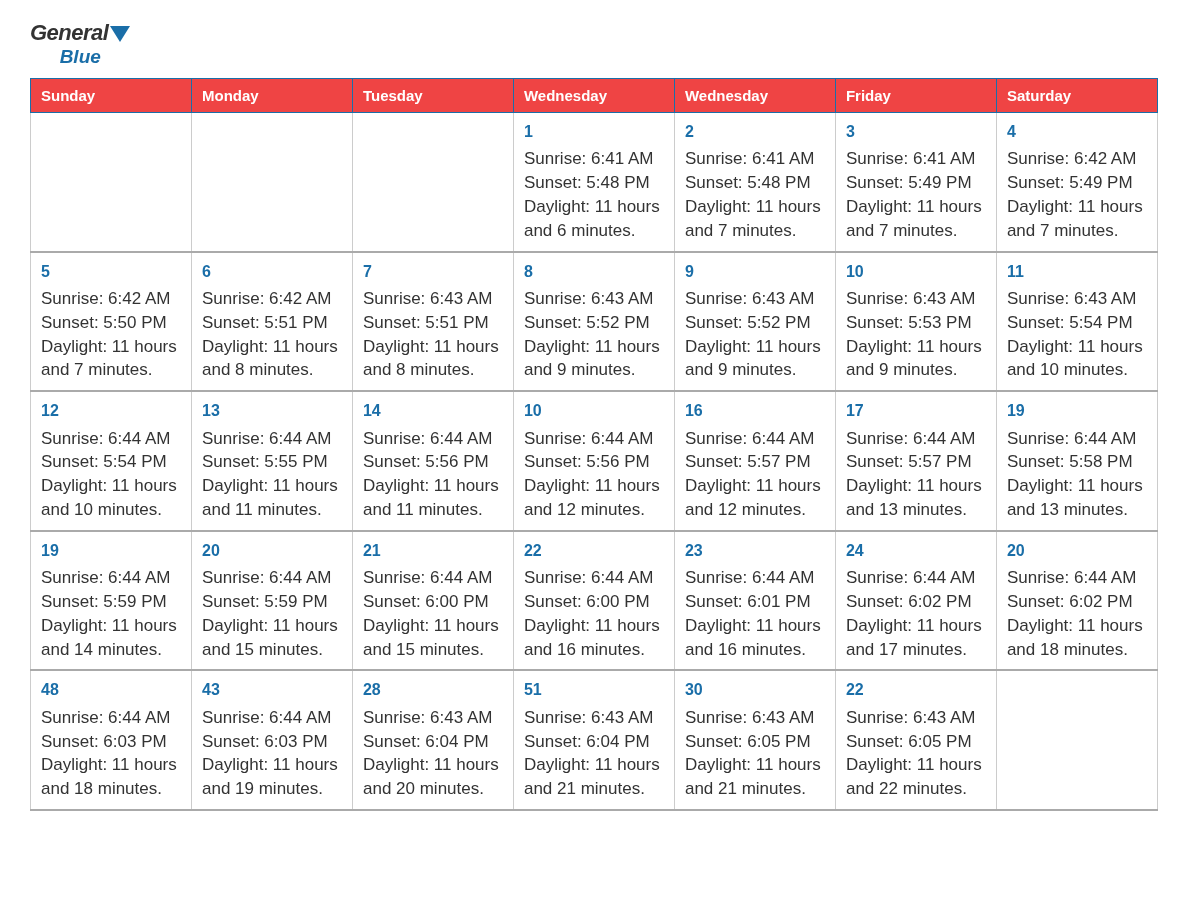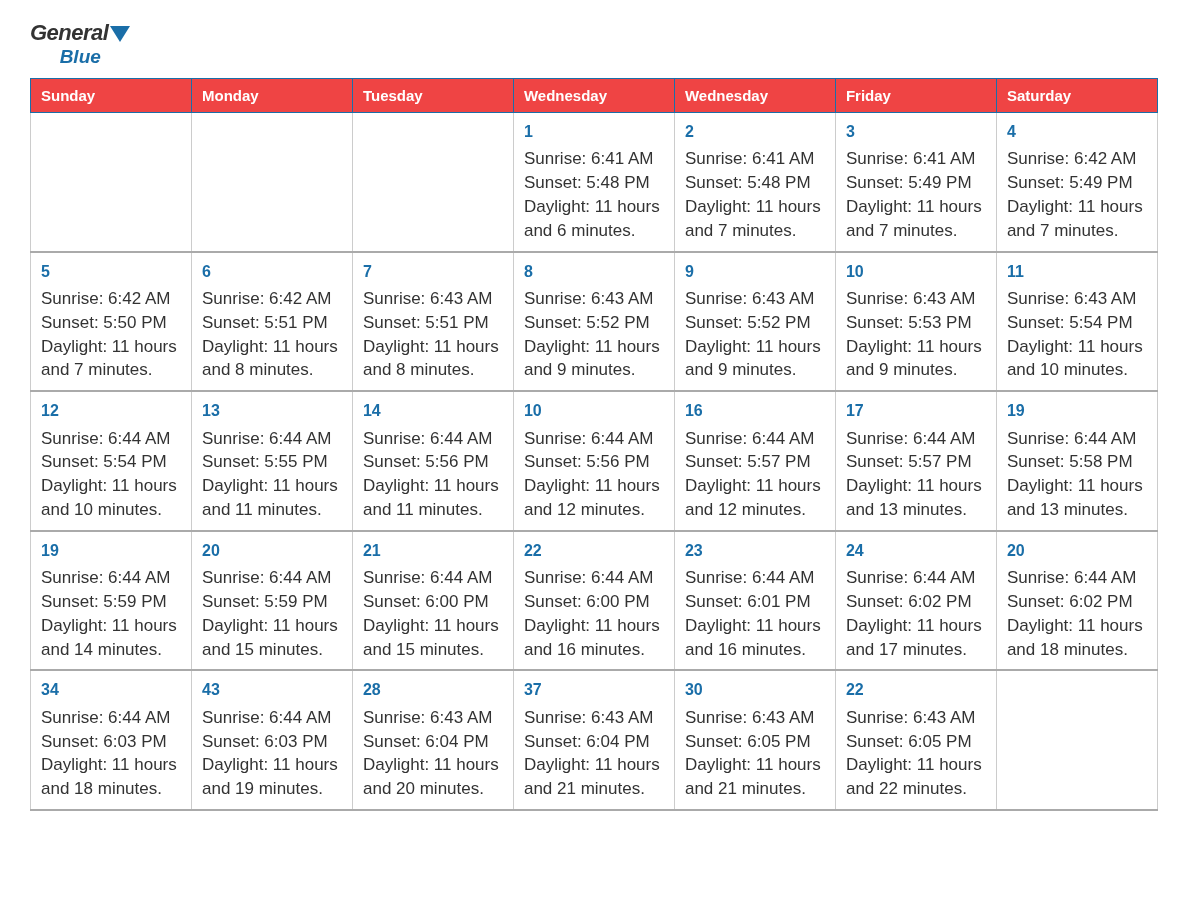--- a/index.html
+++ b/index.html
@@ -295,39 +295,39 @@
         </td>
         <td>
           <span class="day-number">20</span>
           <div class="day-info" style="white-space: pre-line;">Sunrise: 6:44 AM
 Sunset: 6:02 PM
 Daylight: 11 hours and 18 minutes.</div>
         </td>
       </tr>
       <tr>
         <td>
-          <span class="day-number">34</span>
+          <span class="day-number">48</span>
           <div class="day-info" style="white-space: pre-line;">Sunrise: 6:44 AM
 Sunset: 6:03 PM
 Daylight: 11 hours and 18 minutes.</div>
         </td>
         <td>
           <span class="day-number">43</span>
           <div class="day-info" style="white-space: pre-line;">Sunrise: 6:44 AM
 Sunset: 6:03 PM
 Daylight: 11 hours and 19 minutes.</div>
         </td>
         <td>
           <span class="day-number">28</span>
           <div class="day-info" style="white-space: pre-line;">Sunrise: 6:43 AM
 Sunset: 6:04 PM
 Daylight: 11 hours and 20 minutes.</div>
         </td>
         <td>
-          <span class="day-number">37</span>
+          <span class="day-number">51</span>
           <div class="day-info" style="white-space: pre-line;">Sunrise: 6:43 AM
 Sunset: 6:04 PM
 Daylight: 11 hours and 21 minutes.</div>
         </td>
         <td>
           <span class="day-number">30</span>
           <div class="day-info" style="white-space: pre-line;">Sunrise: 6:43 AM
 Sunset: 6:05 PM
 Daylight: 11 hours and 21 minutes.</div>
         </td>

